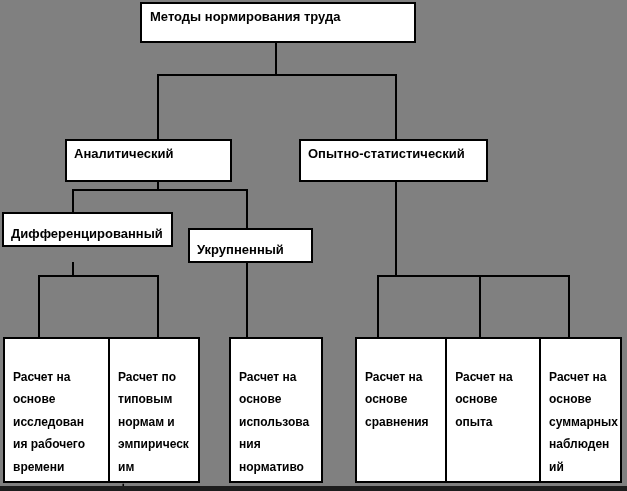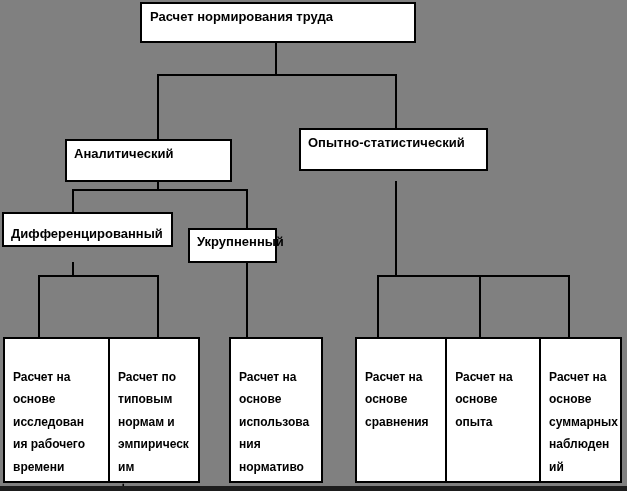--- a/index.html
+++ b/index.html
@@ -57,34 +57,34 @@
   <div class="line" style="left:38px;  top:275px; width:2px;   height:62px;"></div>
   <div class="line" style="left:157px; top:275px; width:2px;   height:62px;"></div>
   <div class="line" style="left:246px; top:262px; width:2px;   height:76px;"></div>
   <div class="line" style="left:395px; top:181px; width:2px;   height:96px;"></div>
   <div class="line" style="left:377px; top:275px; width:193px; height:2px;"></div>
   <div class="line" style="left:377px; top:275px; width:2px;   height:62px;"></div>
   <div class="line" style="left:479px; top:275px; width:2px;   height:62px;"></div>
   <div class="line" style="left:568px; top:275px; width:2px;   height:62px;"></div>
 
   <div class="box hdr" style="left:140px; top:2px; width:276px; height:41px;">
-    <span>Расчет нормирования труда</span>
+    <span>Методы нормирования труда</span>
   </div>
 
   <div class="box hdr" style="left:65px; top:139px; width:167px; height:43px; padding-left:7px;">
     <span>Аналитический</span>
   </div>
-  <div class="box hdr" style="left:299px; top:128px; width:189px; height:43px; padding-left:7px;">
+  <div class="box hdr" style="left:299px; top:139px; width:189px; height:43px; padding-left:7px;">
     <span>Опытно-статистический</span>
   </div>
 
   <div class="box hdr" style="left:2px; top:212px; width:171px; height:35px; padding-top:12px; padding-left:7px;">
     <span>Дифференцированный</span>
   </div>
-  <div class="box hdr" style="left:188px; top:228px; width:89px; height:35px; padding-top:4px; padding-left:7px;">
+  <div class="box hdr" style="left:188px; top:228px; width:125px; height:35px; padding-top:12px; padding-left:7px;">
     <span>Укрупненный</span>
   </div>
 
   <div class="box leafgroup" style="left:3px; top:337px; width:197px; height:146px;">
     <div class="cell" style="width:95px;">
       <span>Расчет на
 основе
 исследован
 ия рабочего
 времени</span>

